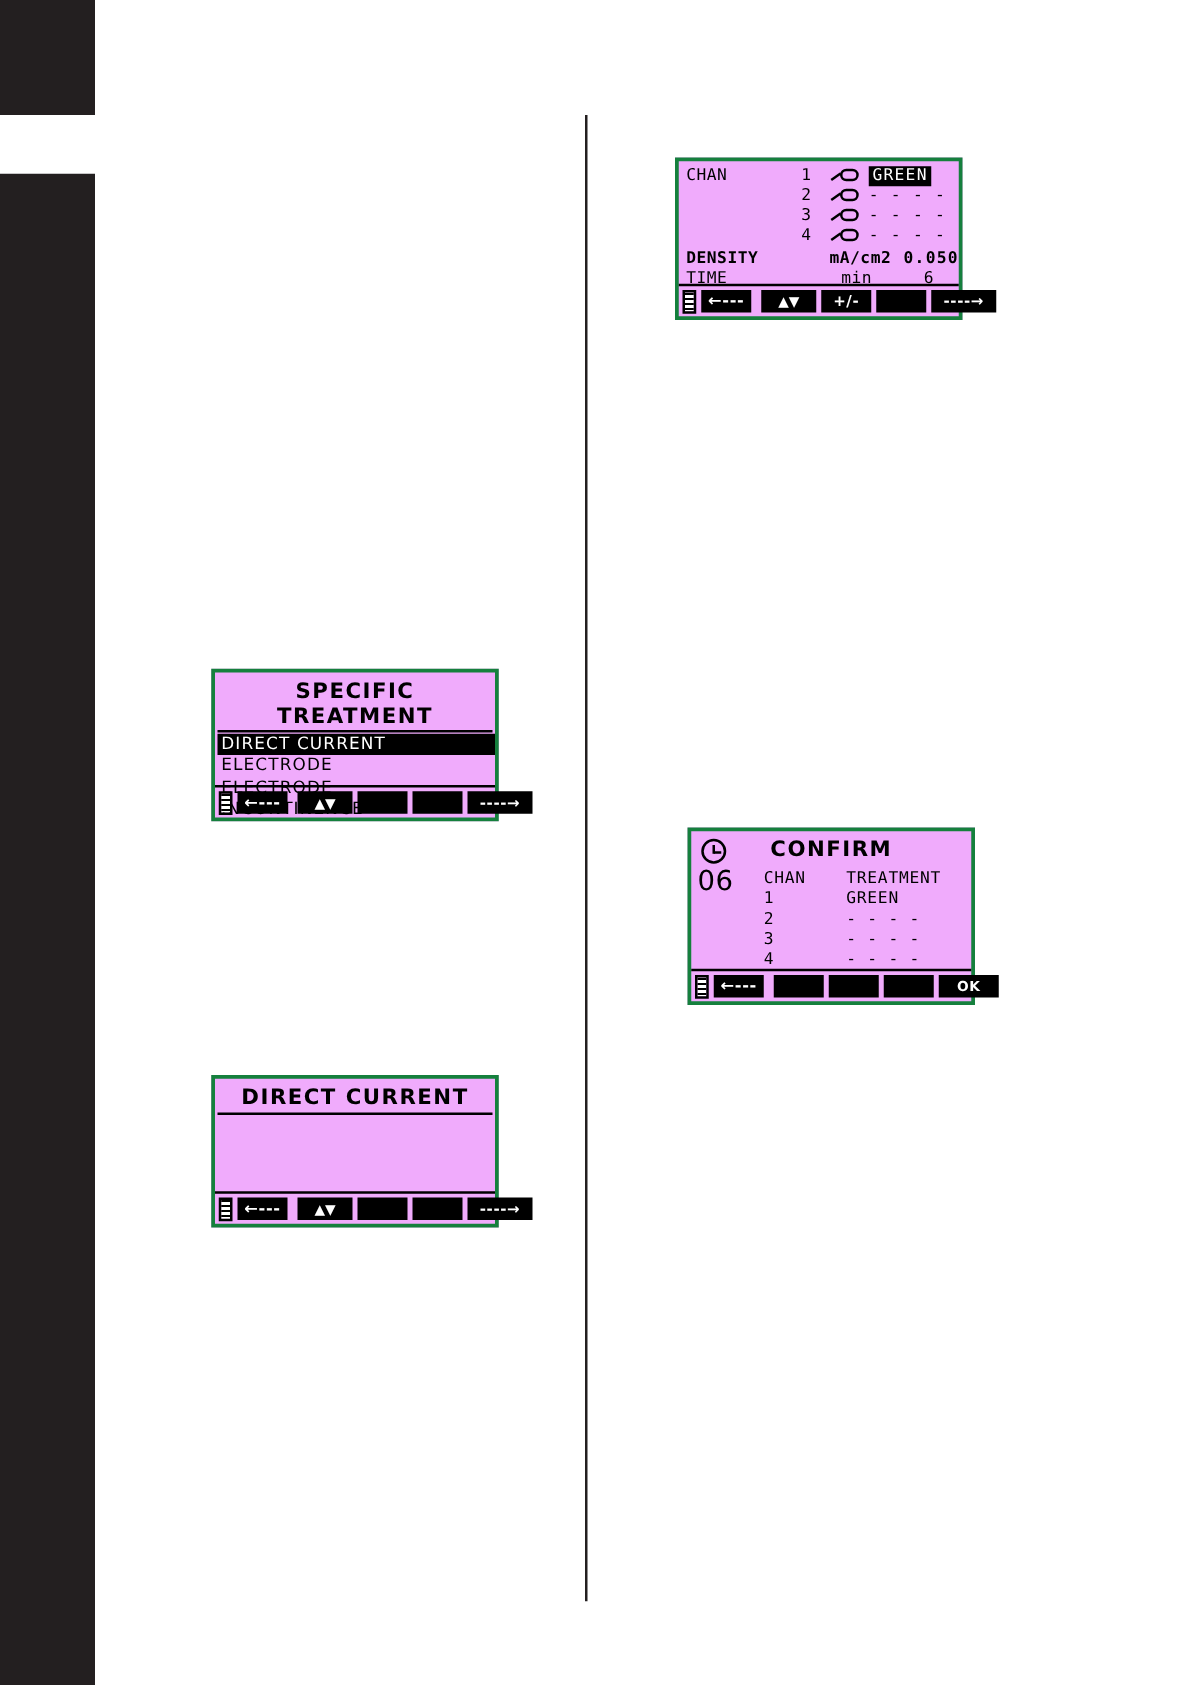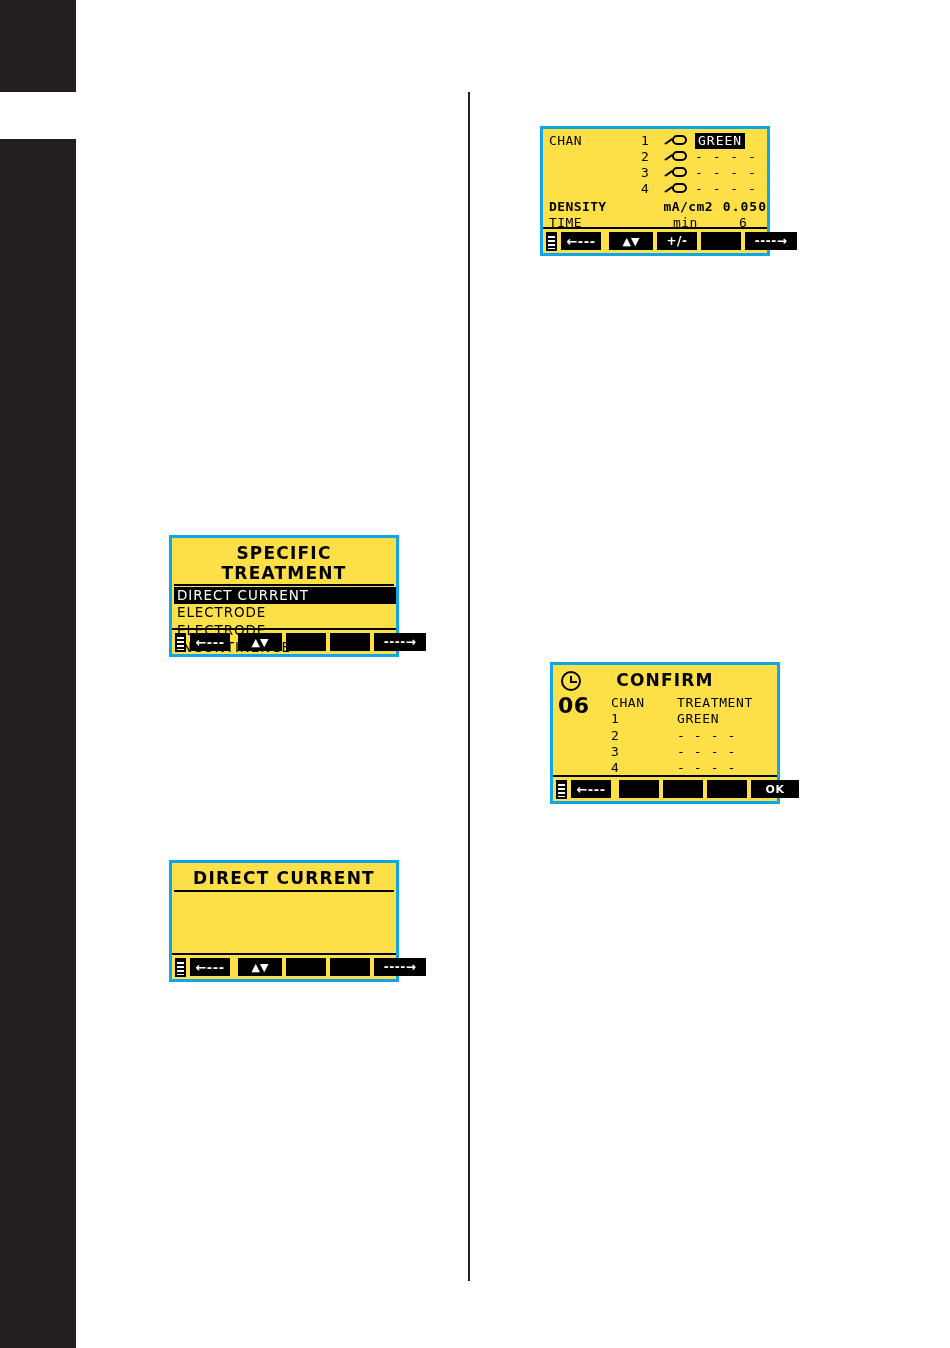--- a/index.html
+++ b/index.html
@@ -44,22 +44,22 @@
     left: 468px;
     top: 92px;
     width: 2px;
     height: 1189px;
     background: #231f20;
   }
 
   
   .lcd {
     position: absolute;
-    background: #fde047;
-    border: 3px solid #0ea5e9;
+    background: #f0abfc;
+    border: 3px solid #15803d;
     box-sizing: border-box;
     font-family: "DejaVu Sans Mono", monospace;
     color: #000000;
   }
   .lcd-inner {
     position: relative;
     width: 100%;
     height: 100%;
   }
   .lcd-title {
@@ -210,21 +210,21 @@
     position: absolute;
     left: 8px; top: 8px;
     width: 6px; height: 2px;
     background: #000;
   }
   .big-time {
     position: absolute;
     left: 5px;
     top: 28px;
     font-family: "DejaVu Sans", sans-serif;
-    font-weight: bold;
+    font-weight: normal;
     font-size: 22px;
     letter-spacing: 0.5px;
   }
   .confirm-rows {
     position: absolute;
     left: 58px;
     top: 30px;
     font-family: "DejaVu Sans Mono", monospace;
     font-size: 13px;
     line-height: 1.25;

